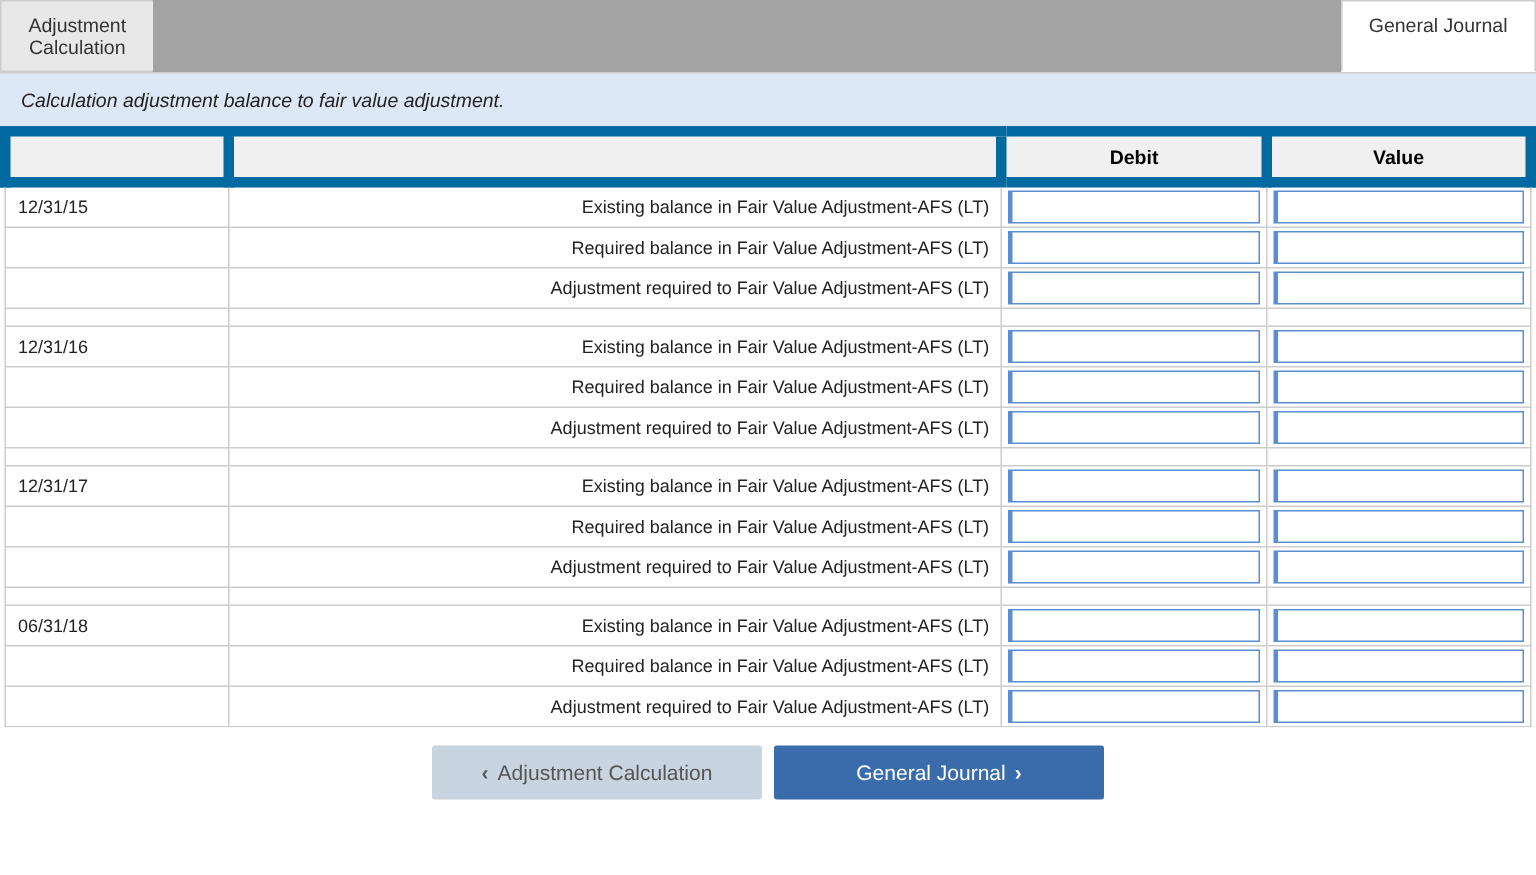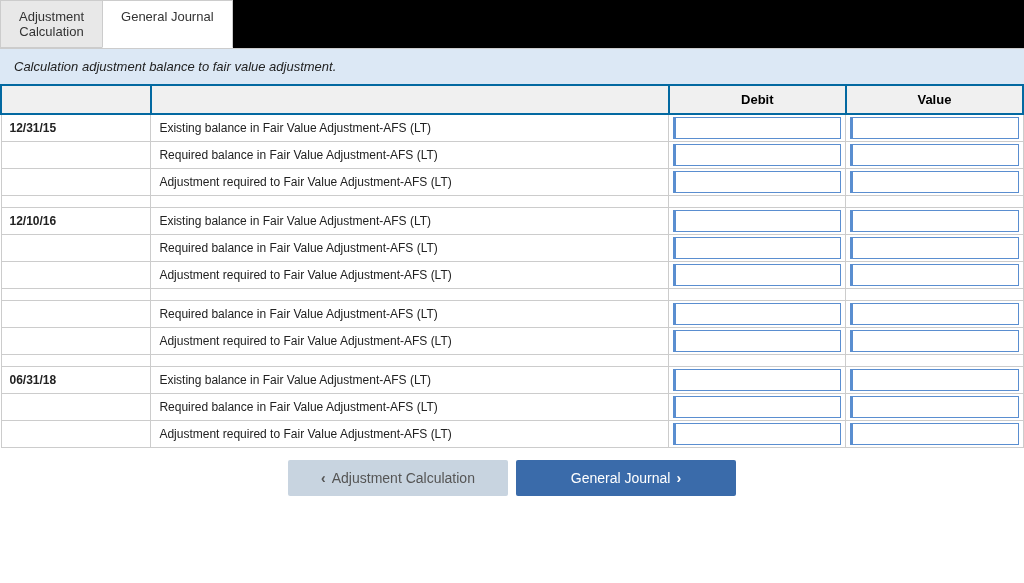--- a/index.html
+++ b/index.html
@@ -9,21 +9,22 @@
       background: #fff;
       width: 1024px;
       height: 583px;
       overflow: hidden;
     }
 
     
     .tabs {
       display: flex;
       border-bottom: 1px solid #ccc;
-      background: #000000;
+      background: #a3a3a3;
+      justify-content: space-between;
     }
     .tab {
       padding: 8px 18px;
       border: 1px solid #ccc;
       cursor: pointer;
       font-size: 13px;
       text-align: center;
       background: #e8e8e8;
       color: #333;
       min-width: 100px;
@@ -56,21 +57,21 @@
       border-collapse: collapse;
       table-layout: fixed;
     }
     col.col-date { width: 110px; }
     col.col-desc { width: 380px; }
     col.col-debit { width: 130px; }
     col.col-credit { width: 130px; }
 
     thead th {
       background: #f0f0f0;
-      border: 2px solid #0369a1;
+      border: 7px solid #0369a1;
       padding: 6px 8px;
       text-align: center;
       font-weight: bold;
       font-size: 13px;
     }
     thead th.col-date-header, thead th.col-desc-header {
       border-right: 1px solid #ccc;
       background: #f0f0f0;
     }
     thead th.blank {
@@ -79,26 +80,27 @@
 
     tbody tr td {
       border: 1px solid #ccc;
       padding: 5px 8px;
       font-size: 12px;
       color: #222;
       vertical-align: middle;
     }
     tbody tr td.date-cell {
       text-align: left;
-      font-weight: bold;
+      font-weight: normal;
       font-size: 12px;
       border-right: 1px solid #ccc;
     }
     tbody tr td.desc-cell {
       font-size: 12px;
+      text-align: right;
     }
     tbody tr td.input-cell {
       padding: 2px 4px;
     }
 
     .input-field {
       width: 100%;
       border: 1px solid #5a8ed0;
       border-left: 3px solid #5a8ed0;
       height: 22px;
@@ -203,21 +205,21 @@
           <td class="input-cell"><input type="text" class="input-field" style=""></td>
           <td class="input-cell"><input type="text" class="input-field" style=""></td>
         </tr>
         <tr class="spacer-row">
           <td></td>
           <td></td>
           <td></td>
           <td></td>
         </tr>
         <tr>
-          <td class="date-cell">12/10/16</td>
+          <td class="date-cell">12/31/16</td>
           <td class="desc-cell">Existing balance in Fair Value Adjustment-AFS (LT)</td>
           <td class="input-cell"><input type="text" class="input-field" style=""></td>
           <td class="input-cell"><input type="text" class="input-field" style=""></td>
         </tr>
         <tr>
           <td class="date-cell"></td>
           <td class="desc-cell">Required balance in Fair Value Adjustment-AFS (LT)</td>
           <td class="input-cell"><input type="text" class="input-field" style=""></td>
           <td class="input-cell"><input type="text" class="input-field" style=""></td>
         </tr>
@@ -225,20 +227,26 @@
           <td class="date-cell"></td>
           <td class="desc-cell">Adjustment required to Fair Value Adjustment-AFS (LT)</td>
           <td class="input-cell"><input type="text" class="input-field" style=""></td>
           <td class="input-cell"><input type="text" class="input-field" style=""></td>
         </tr>
         <tr class="spacer-row">
           <td></td>
           <td></td>
           <td></td>
           <td></td>
+        </tr>
+        <tr>
+          <td class="date-cell">12/31/17</td>
+          <td class="desc-cell">Existing balance in Fair Value Adjustment-AFS (LT)</td>
+          <td class="input-cell"><input type="text" class="input-field" style=""></td>
+          <td class="input-cell"><input type="text" class="input-field" style=""></td>
         </tr>
         <tr>
           <td class="date-cell"></td>
           <td class="desc-cell">Required balance in Fair Value Adjustment-AFS (LT)</td>
           <td class="input-cell"><input type="text" class="input-field" style=""></td>
           <td class="input-cell"><input type="text" class="input-field" style=""></td>
         </tr>
         <tr>
           <td class="date-cell"></td>
           <td class="desc-cell">Adjustment required to Fair Value Adjustment-AFS (LT)</td>

